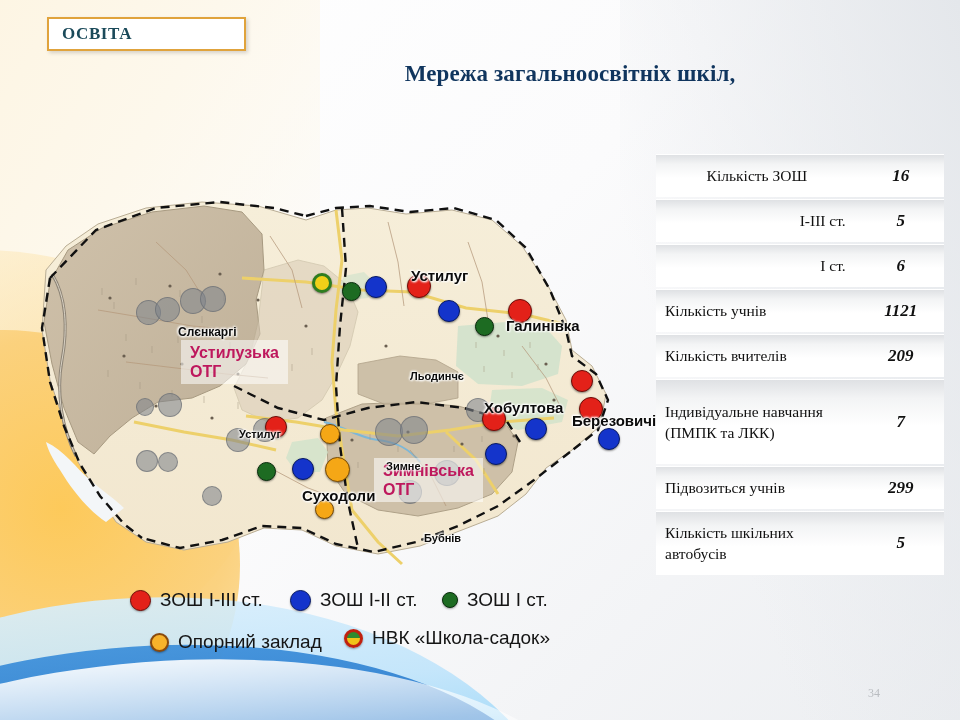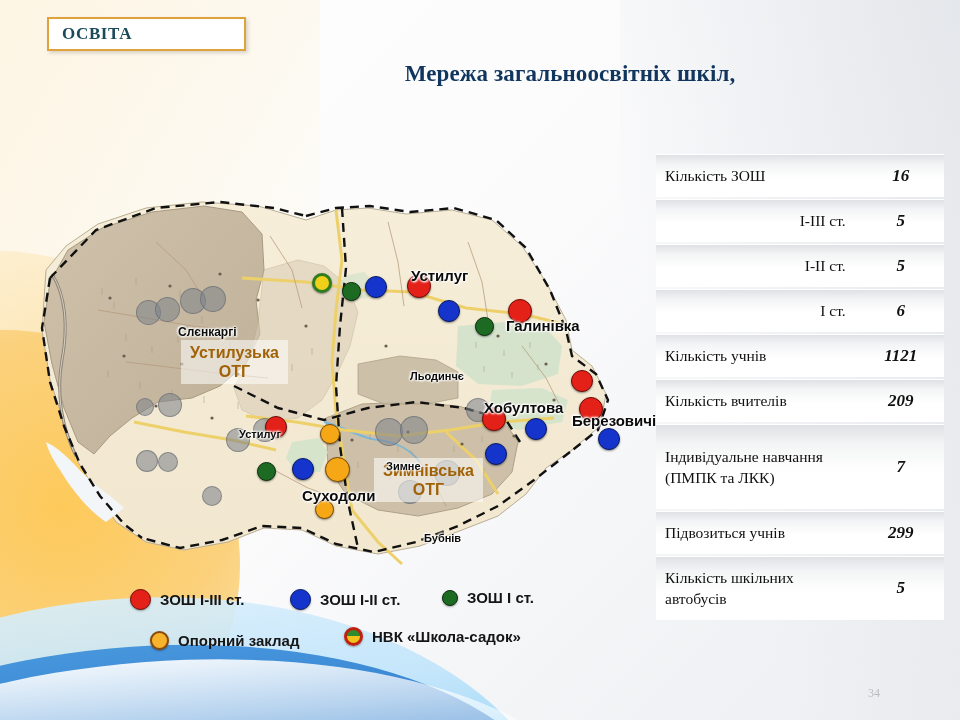--- a/index.html
+++ b/index.html
@@ -78,23 +78,23 @@
   #map-figure{
     position:absolute;left:6px;top:150px;width:620px;height:430px;z-index:3;
   }
   #map-canvas{position:absolute;inset:0;}
   .map-label{
     position:absolute;font-family:"Liberation Sans", sans-serif;font-weight:bold;
     color:#0b0b0b;white-space:nowrap;z-index:5;
     text-shadow:0 0 3px #fff,0 0 3px #fff,1px 1px 2px #fff,-1px -1px 2px #fff;
   }
   .otg-label{
-    position:absolute;z-index:4;text-align:center;
+    position:absolute;z-index:4;text-align:left;
     font-family:"Liberation Sans", sans-serif;font-weight:bold;
-    color:#a16207;background:rgba(255,255,255,.55);
+    color:#be185d;background:rgba(255,255,255,.55);
     line-height:19px;padding:3px 9px;white-space:nowrap;
   }
   .marker{
     position:absolute;border-radius:50%;z-index:5;
     box-shadow:0 1px 2px rgba(0,0,0,.45);
   }
   .m-red{background:radial-gradient(circle at 34% 30%,#f4插,#e32119);background:#e32119;border:1px solid #6e0d08;}
   .m-blue{background:#1434cb;border:1px solid #081a66;}
   .m-green{background:#1d6b22;border:1px solid #0a2e0d;}
   .m-orange{background:#f5a716;border:1px solid #7a4c06;}
@@ -102,22 +102,22 @@
   .gray-blob{
     position:absolute;border-radius:50%;z-index:4;
     background:rgba(128,133,140,.58);border:1px solid rgba(95,100,108,.55);
   }
 
   
   #map-legend{position:absolute;left:120px;top:585px;width:470px;height:80px;z-index:6;}
   .legend-item{position:absolute;display:flex;align-items:center;}
   .legend-dot{border-radius:50%;box-shadow:0 1px 2px rgba(0,0,0,.35);flex:0 0 auto;}
   .legend-text{
-    margin-left:9px;font-family:"Liberation Sans", sans-serif;font-weight:bold;
-    font-size:15px;color:#151515;white-space:nowrap;
+    margin-left:9px;font-family:"Liberation Sans", sans-serif;font-weight:normal;
+    font-size:19px;color:#151515;white-space:nowrap;
   }
   .dot-red{width:19px;height:19px;background:#e32119;border:1px solid #6e0d08;}
   .dot-blue{width:19px;height:19px;background:#1434cb;border:1px solid #081a66;}
   .dot-green{width:14px;height:14px;background:#1d6b22;border:1px solid #0a2e0d;}
   .dot-orange{width:19px;height:19px;background:#f7b32b;border:2px solid #8a4a0c;box-sizing:border-box;}
   .dot-nvk{
     width:19px;height:19px;box-sizing:border-box;border:3px solid #c0210f;
     background:linear-gradient(180deg,#2e8b2e 0%,#2e8b2e 46%,#f0c419 46%,#f0c419 100%);
   }
 
@@ -359,32 +359,28 @@
     </div>
     <div class="legend-item" style="left: 224px; top: 42px;">
       <span class="legend-dot dot-nvk"></span>
       <span class="legend-text">НВК «Школа-садок»</span>
     </div>
   </div>
 
 <table id="stats-table">
   <tbody id="stats-body">
       <tr class="row-sep">
-        <td class="label-cell" style="height: 31px;">Кількість ЗОШ</td>
+        <td class="label-cell" style="height: 31px; text-align: center;">Кількість ЗОШ</td>
         <td class="value-cell">16</td>
       </tr>
       <tr class="row-sep">
         <td class="label-cell right" style="height: 31px;">I-III ст.</td>
         <td class="value-cell">5</td>
       </tr>
       <tr class="row-sep">
-        <td class="label-cell right" style="height: 31px;">I-II ст.</td>
-        <td class="value-cell">5</td>
-      </tr>
-      <tr class="row-sep">
         <td class="label-cell right" style="height: 31px;">I ст.</td>
         <td class="value-cell">6</td>
       </tr>
       <tr class="row-sep">
         <td class="label-cell" style="height: 31px;">Кількість учнів</td>
         <td class="value-cell">1121</td>
       </tr>
       <tr class="row-sep">
         <td class="label-cell" style="height: 31px;">Кількість вчителів</td>
         <td class="value-cell">209</td>

